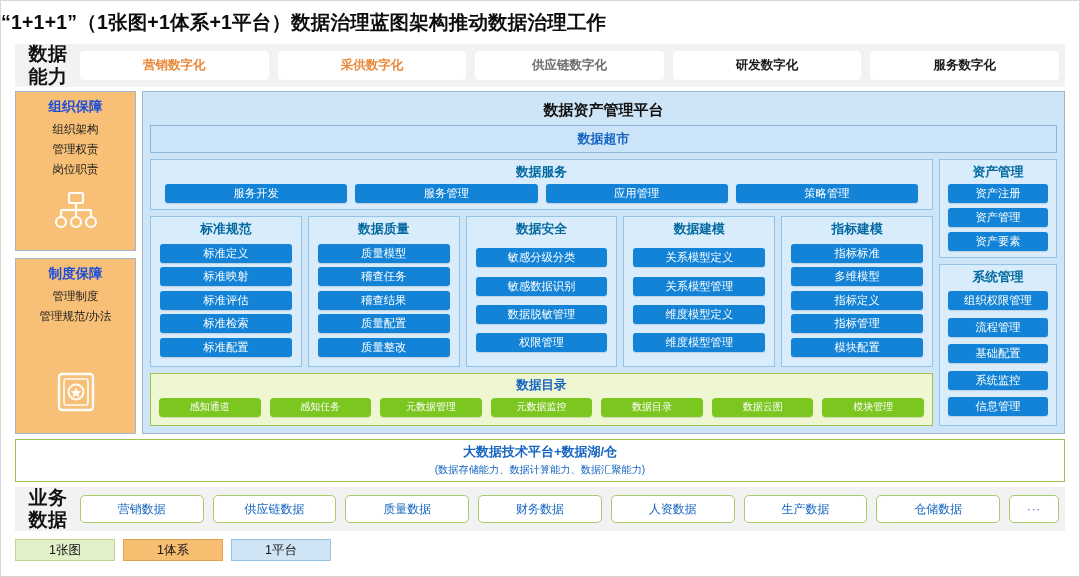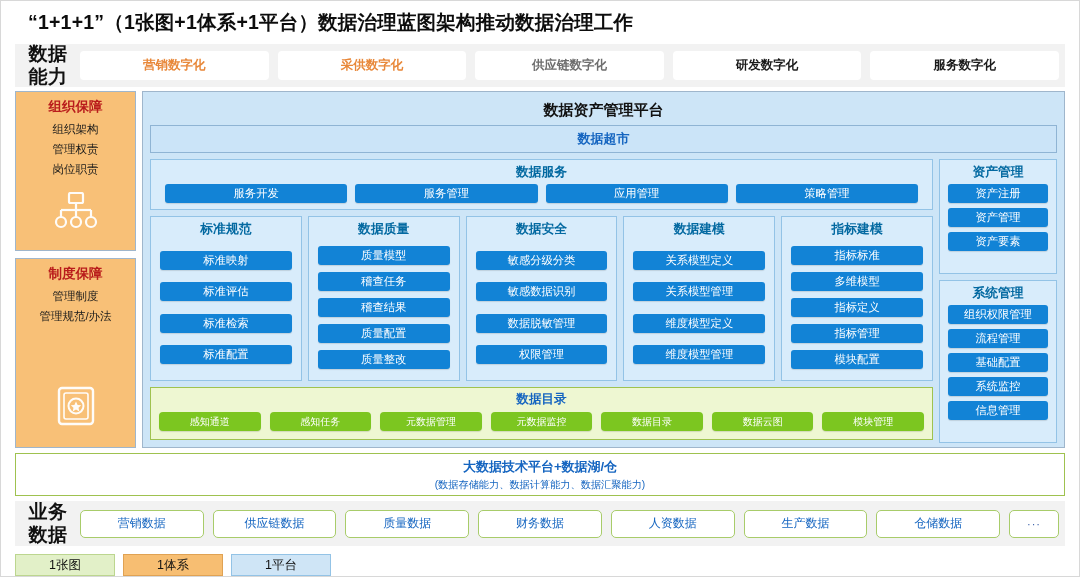--- a/index.html
+++ b/index.html
@@ -15,21 +15,20 @@
     box-sizing:border-box;
     border:1px solid #d8d8d8;
     background:#fff;
     display:flex;flex-direction:column;
   }
 
   
   .title-bar{
     height:43px;flex:0 0 43px;
     display:flex;align-items:center;
-    padding-left:27px;
     font-size:19.5px;font-weight:bold;letter-spacing:.2px;
     color:#0d0d0d;
     background:#fff;
   }
 
   
   .cap-strip{
     flex:0 0 43px;height:43px;
     margin:0 14px;
     background:#f2f2f2;
@@ -61,21 +60,21 @@
 
   
   .left-col{flex:0 0 121px;display:flex;flex-direction:column;gap:7px;}
   .guard{
     background:#f8c077;border:1px solid #9fb6cc;
     display:flex;flex-direction:column;align-items:center;
     box-sizing:border-box;padding-top:6px;
   }
   .guard.g1{flex:0 0 160px;}
   .guard.g2{flex:1 1 auto;}
-  .guard-title{font-size:13.5px;font-weight:bold;color:#b91c1c;margin-bottom:4px;}
+  .guard-title{font-size:13.5px;font-weight:bold;color:#1d4ed8;margin-bottom:4px;}
   .guard-line{font-size:11.5px;color:#1a1a1a;line-height:1.72;}
   .guard-icon{margin-top:auto;margin-bottom:16px;opacity:.96;}
 
   
   .platform{
     flex:1 1 auto;background:#cde5f7;border:1px solid #9fb6cc;
     box-sizing:border-box;padding:6px 7px 7px 7px;
     display:flex;flex-direction:column;min-width:0;
   }
   .plat-title{
@@ -130,21 +129,21 @@
   .cat-title{text-align:center;font-size:12.6px;font-weight:bold;color:#1565c0;padding-bottom:4px;}
   .cat-items{display:flex;gap:9px;padding:0 8px;}
   .greenbtn{
     flex:1;height:19px;background:#7cc620;border-radius:4px;
     display:flex;align-items:center;justify-content:center;
     font-size:10px;color:#fff;white-space:nowrap;
     box-shadow:0 1px 1px rgba(0,0,0,.12);
   }
 
   
-  .side-panel{display:flex;flex-direction:column;padding-bottom:21px;}
+  .side-panel{display:flex;flex-direction:column;padding-bottom:5px;}
   .side-panel.asset{flex:0 0 auto;}
   .side-panel.system{flex:1 1 auto;}
   .side-items{display:flex;flex-direction:column;gap:5px;padding:0 8px 1px;flex:1;justify-content:space-evenly;}
   .side-items .bluebtn{flex:0 0 19px;height:19px;}
 
   
   .bigdata{
     flex:0 0 43px;margin:5px 14px 0 14px;
     background:#fff;border:1px solid #9fc24f;
     display:flex;flex-direction:column;align-items:center;justify-content:center;
@@ -253,20 +252,21 @@
               <div class="bluebtn">应用管理</div>
               <div class="bluebtn">策略管理</div>
             </div>
           </div>
 
           <div class="cols">
 
             <div class="col">
               <div class="panel-title">标准规范</div>
               <div class="col-items">
+                <div class="bluebtn">标准定义</div>
                 <div class="bluebtn">标准映射</div>
                 <div class="bluebtn">标准评估</div>
                 <div class="bluebtn">标准检索</div>
                 <div class="bluebtn">标准配置</div>
               </div>
             </div>
 
             <div class="col">
               <div class="panel-title">数据质量</div>
               <div class="col-items">

